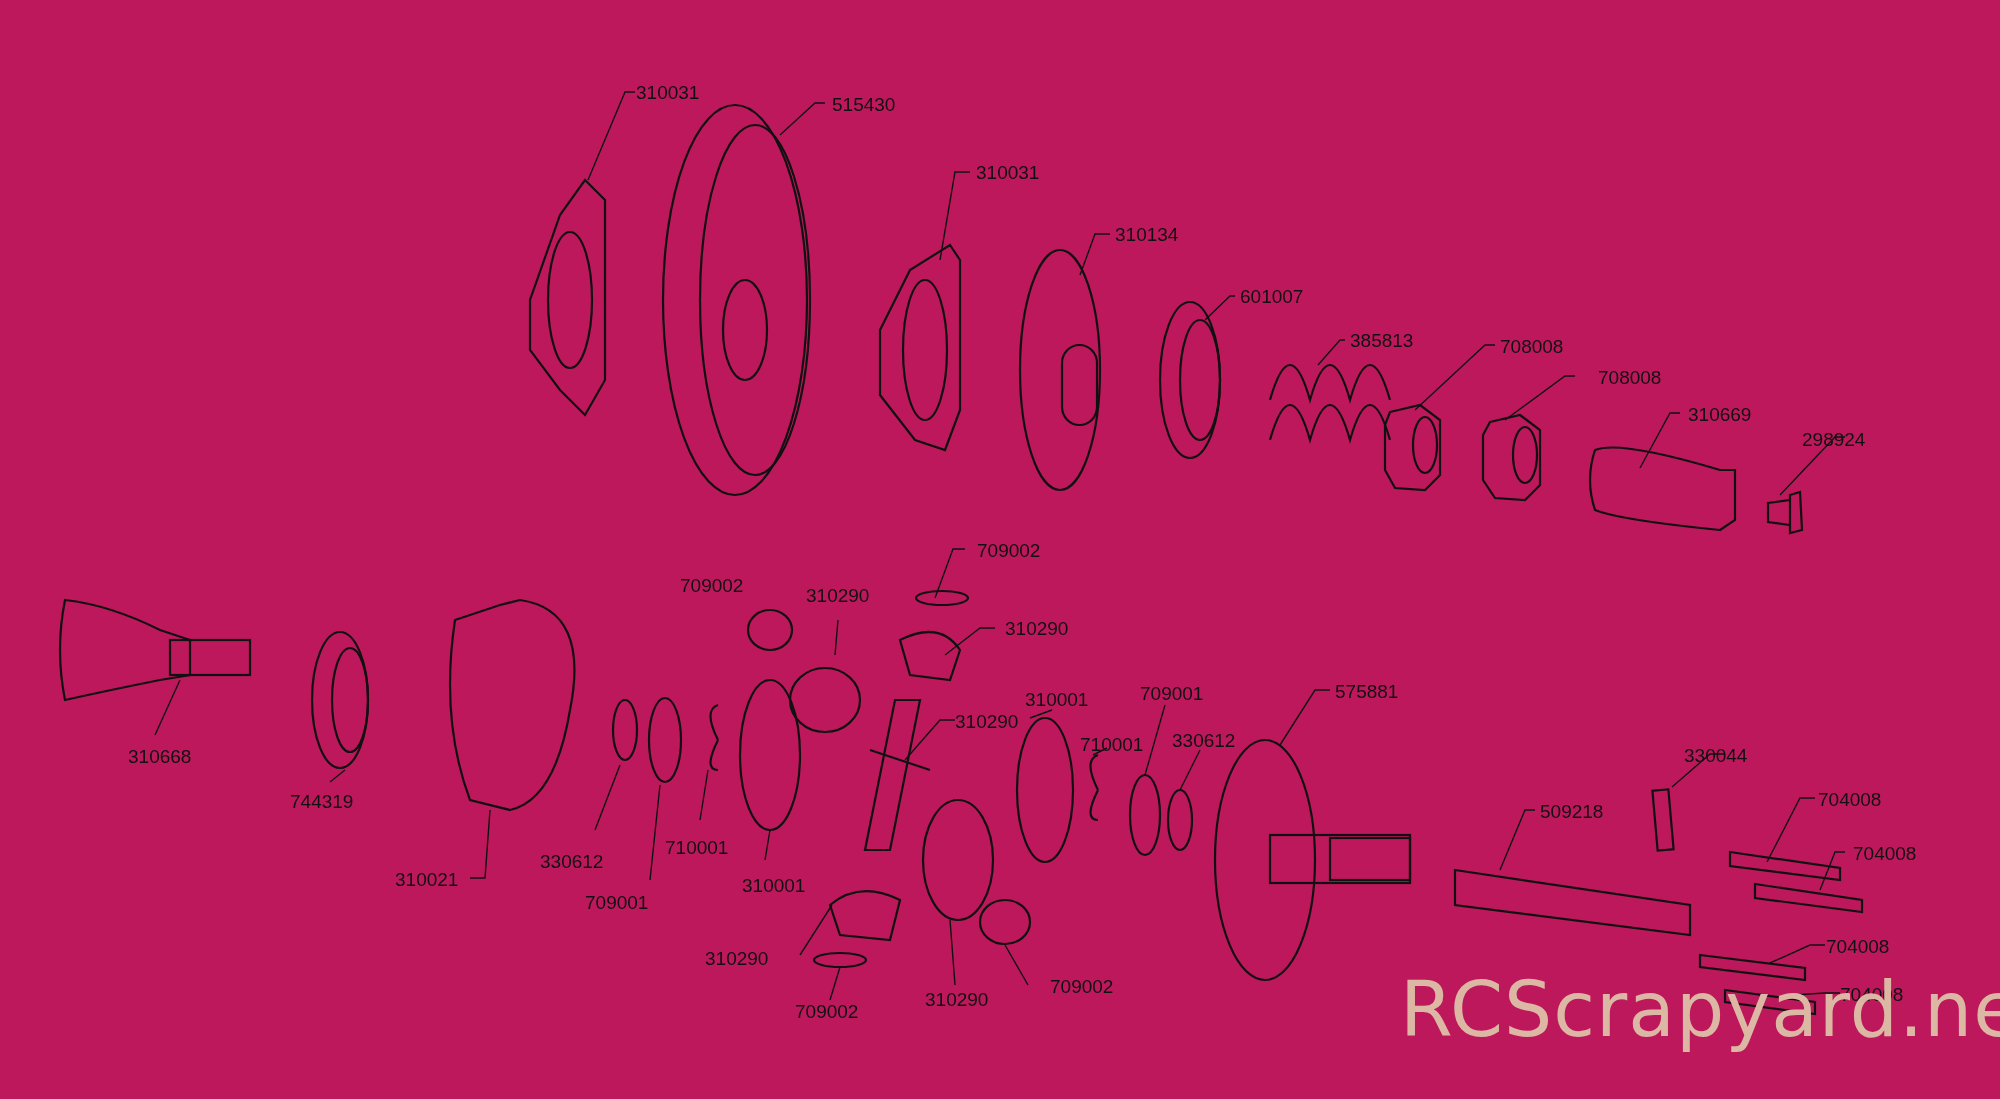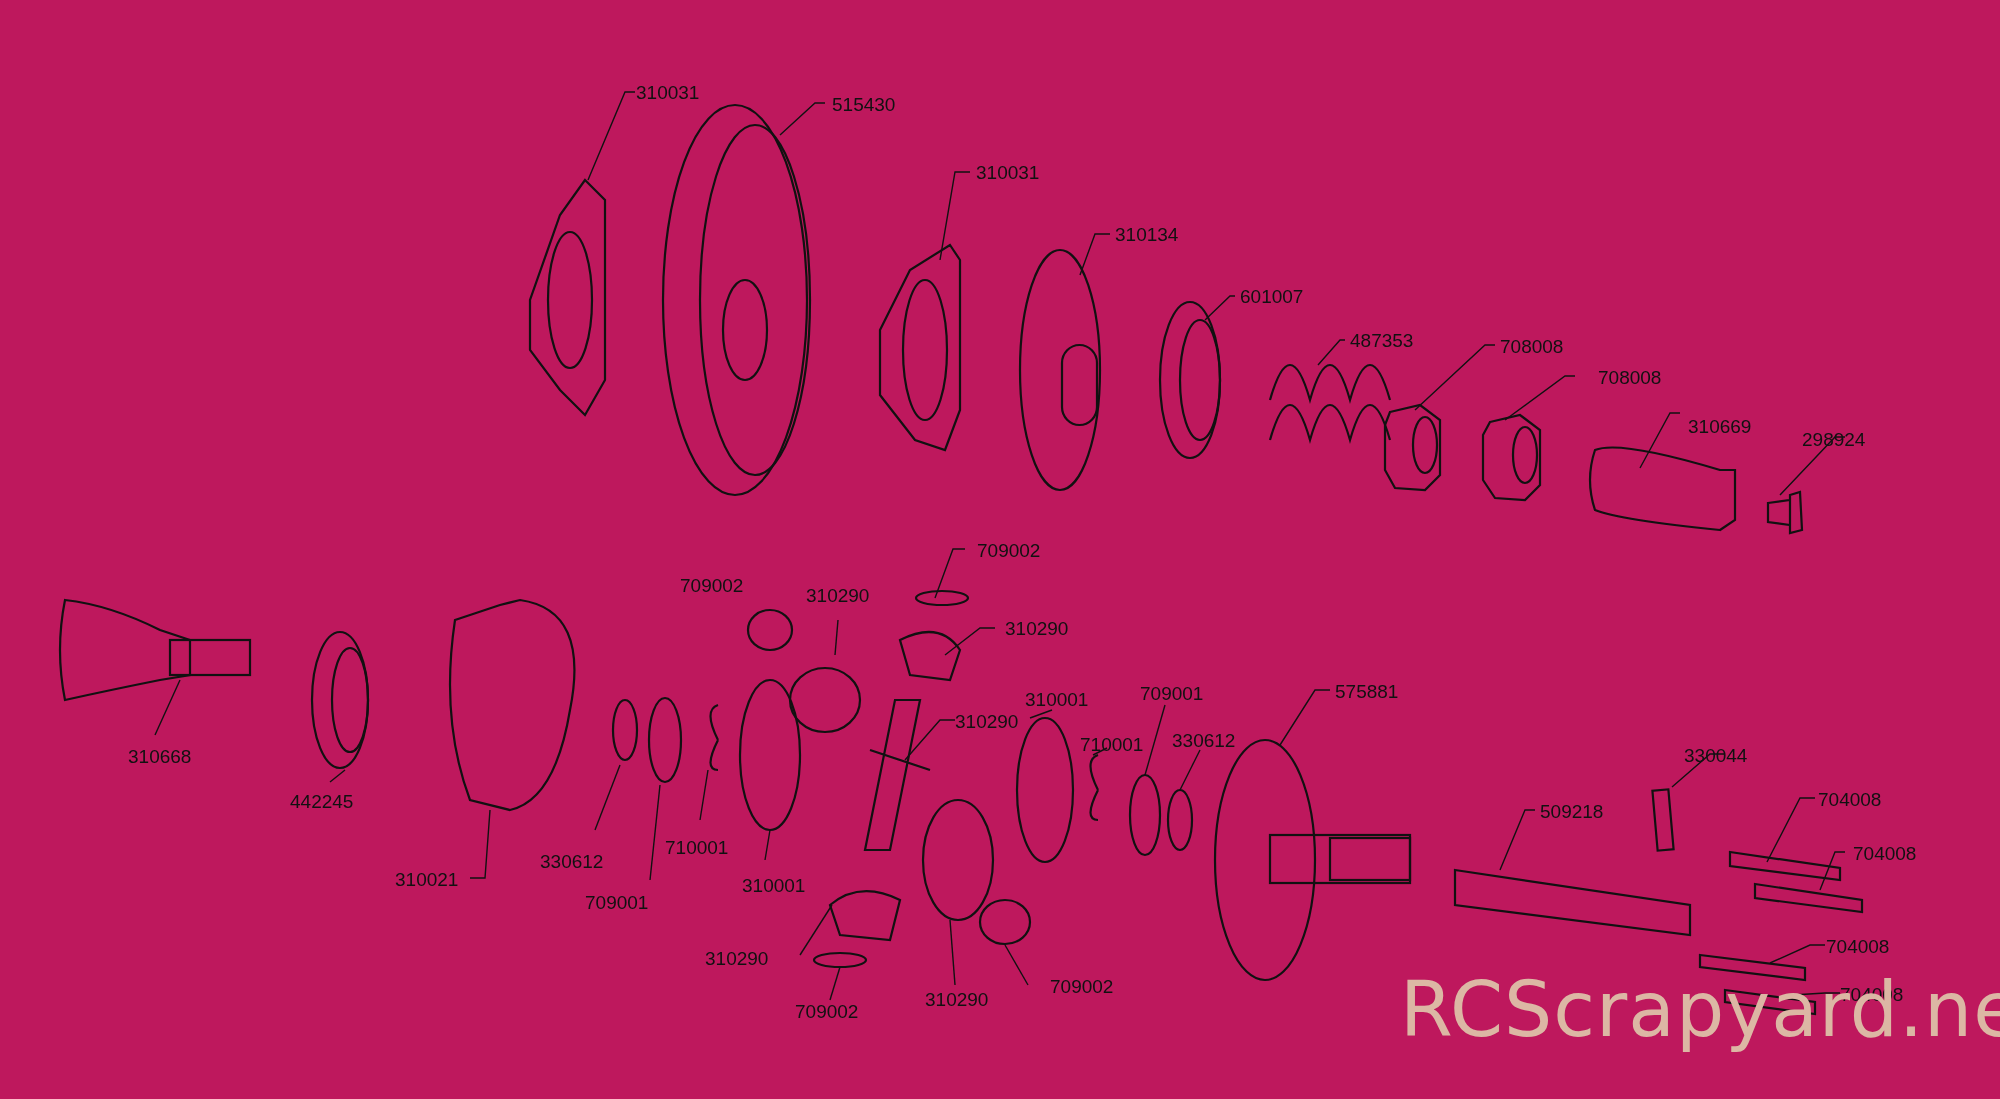--- a/index.html
+++ b/index.html
@@ -105,28 +105,28 @@
       <path class="lead" d="M1770,963 L1810,945 L1825,945"></path>
       <path class="lead" d="M1793,995 L1825,993 L1840,993"></path>
     </g>
   </svg>
 
   <div class="lbl" style="left:636px;top:83px">310031</div>
   <div class="lbl" style="left:832px;top:95px">515430</div>
   <div class="lbl" style="left:976px;top:163px">310031</div>
   <div class="lbl" style="left:1115px;top:225px">310134</div>
   <div class="lbl" style="left:1240px;top:287px">601007</div>
-  <div class="lbl" style="left:1350px;top:331px">487353</div>
+  <div class="lbl" style="left:1350px;top:331px">385813</div>
   <div class="lbl" style="left:1500px;top:337px">708008</div>
   <div class="lbl" style="left:1598px;top:368px">708008</div>
-  <div class="lbl" style="left:1688px;top:417px">310669</div>
+  <div class="lbl" style="left:1688px;top:405px">310669</div>
   <div class="lbl" style="left:1802px;top:430px">298924</div>
 
   <div class="lbl" style="left:128px;top:747px">310668</div>
-  <div class="lbl" style="left:290px;top:792px">442245</div>
+  <div class="lbl" style="left:290px;top:792px">744319</div>
   <div class="lbl" style="left:395px;top:870px">310021</div>
   <div class="lbl" style="left:540px;top:852px">330612</div>
   <div class="lbl" style="left:585px;top:893px">709001</div>
   <div class="lbl" style="left:665px;top:838px">710001</div>
   <div class="lbl" style="left:742px;top:876px">310001</div>
   <div class="lbl" style="left:680px;top:576px">709002</div>
   <div class="lbl" style="left:806px;top:586px">310290</div>
   <div class="lbl" style="left:977px;top:541px">709002</div>
   <div class="lbl" style="left:1005px;top:619px">310290</div>
   <div class="lbl" style="left:955px;top:712px">310290</div>

